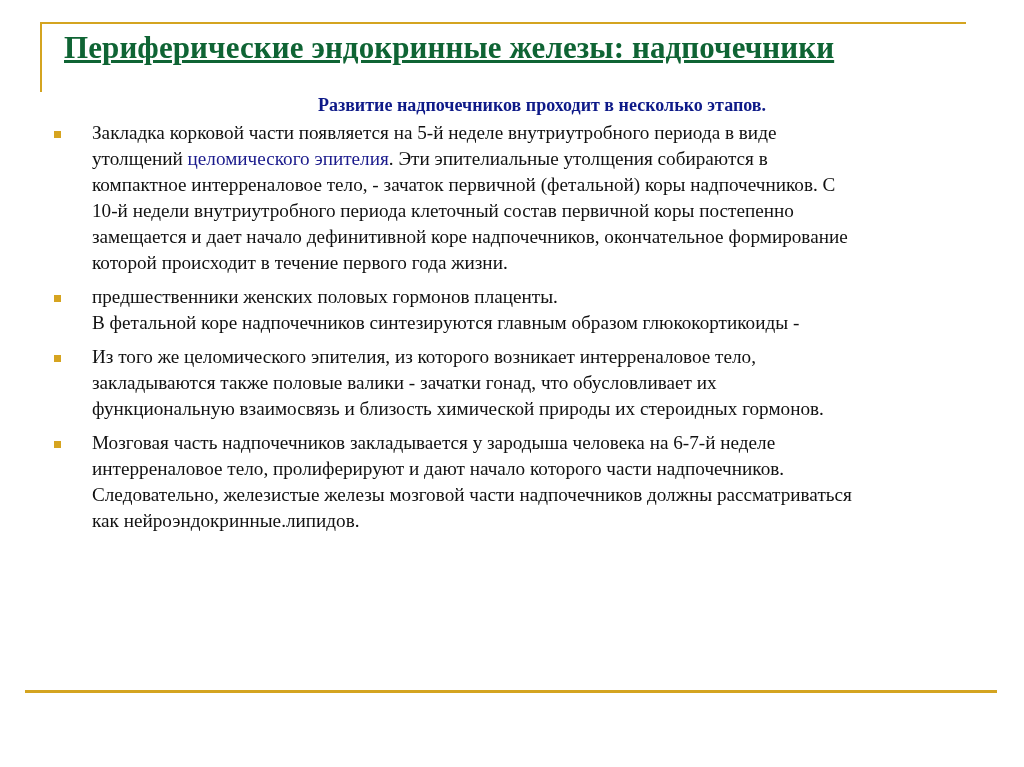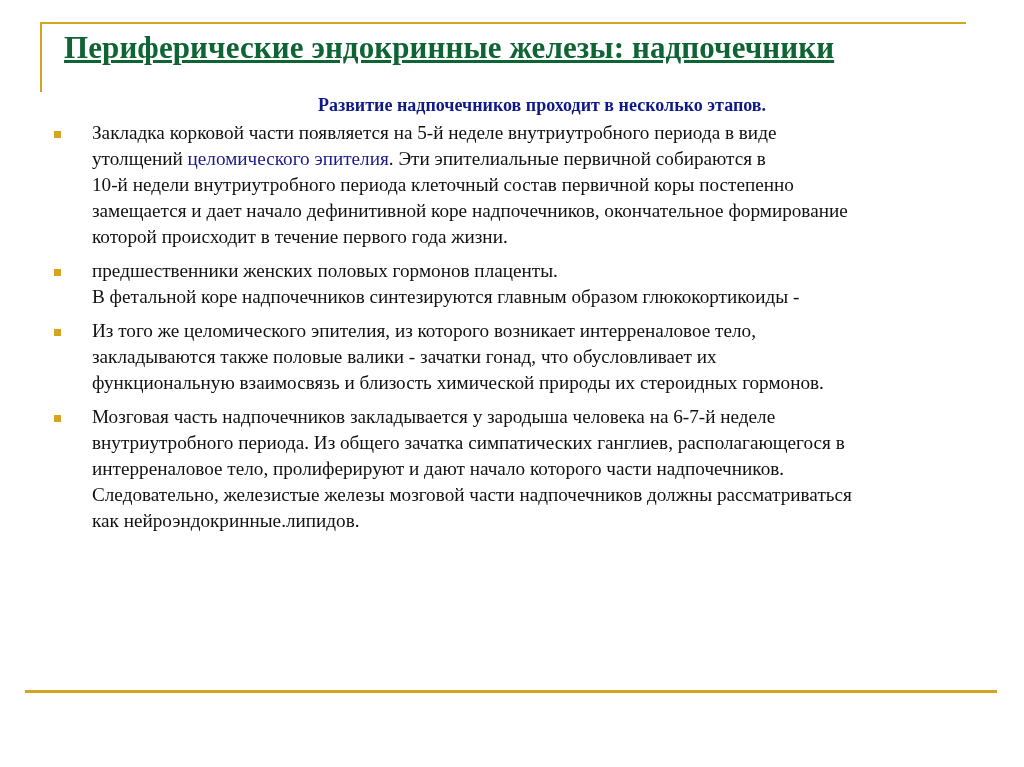--- a/index.html
+++ b/index.html
@@ -100,21 +100,22 @@
 
 <h1 class="title" style="margin:0;">Периферические эндокринные железы: надпочечники</h1>
 
 <div class="subtitle">Развитие надпочечников проходит в несколько этапов.</div>
 
 <div class="content">
 
   <div class="item">
     <span class="bullet"></span>
     <span class="line"><span>Закладка корковой части появляется на 5-й неделе внутриутробного периода в виде</span></span>
-    <span class="line"><span>утолщений </span><span class="link">целомического эпителия</span><span>. Эти эпителиальные первичной собираются в</span></span>
+    <span class="line"><span>утолщений </span><span class="link">целомического эпителия</span><span>. Эти эпителиальные утолщения собираются в</span></span>
+    <span class="line"><span>компактное интерреналовое тело, - зачаток первичной (фетальной) коры надпочечников. С</span></span>
     <span class="line"><span>10-й недели внутриутробного периода клеточный состав первичной коры постепенно</span></span>
     <span class="line"><span>замещается и дает начало дефинитивной коре надпочечников, окончательное формирование</span></span>
     <span class="line"><span>которой происходит в течение первого года жизни.</span></span>
   </div>
 
   <div class="item">
     <span class="bullet"></span>
     <span class="line"><span>предшественники женских половых гормонов плаценты.</span></span>
     <span class="line"><span>В фетальной коре надпочечников синтезируются главным образом глюкокортикоиды -</span></span>
   </div>
@@ -122,21 +123,20 @@
   <div class="item">
     <span class="bullet"></span>
     <span class="line"><span>Из того же целомического эпителия, из которого возникает интерреналовое тело,</span></span>
     <span class="line"><span>закладываются также половые валики - зачатки гонад, что обусловливает их</span></span>
     <span class="line"><span>функциональную взаимосвязь и близость химической природы их стероидных гормонов.</span></span>
   </div>
 
   <div class="item">
     <span class="bullet"></span>
     <span class="line"><span>Мозговая часть надпочечников закладывается у зародыша человека на 6-7-й неделе</span></span>
-    <span class="line"><span>внутриутробного периода. Из общего зачатка симпатических ганглиев, располагающегося в</span></span>
     <span class="line"><span>интерреналовое тело, пролиферируют и дают начало которого части надпочечников.</span></span>
     <span class="line"><span>Следовательно, железистые железы мозговой части надпочечников должны рассматриваться</span></span>
     <span class="line"><span>как нейроэндокринные.липидов.</span></span>
   </div>
 
 </div>
 
 <div class="frame-bottom"></div>
 
 </body></html>

